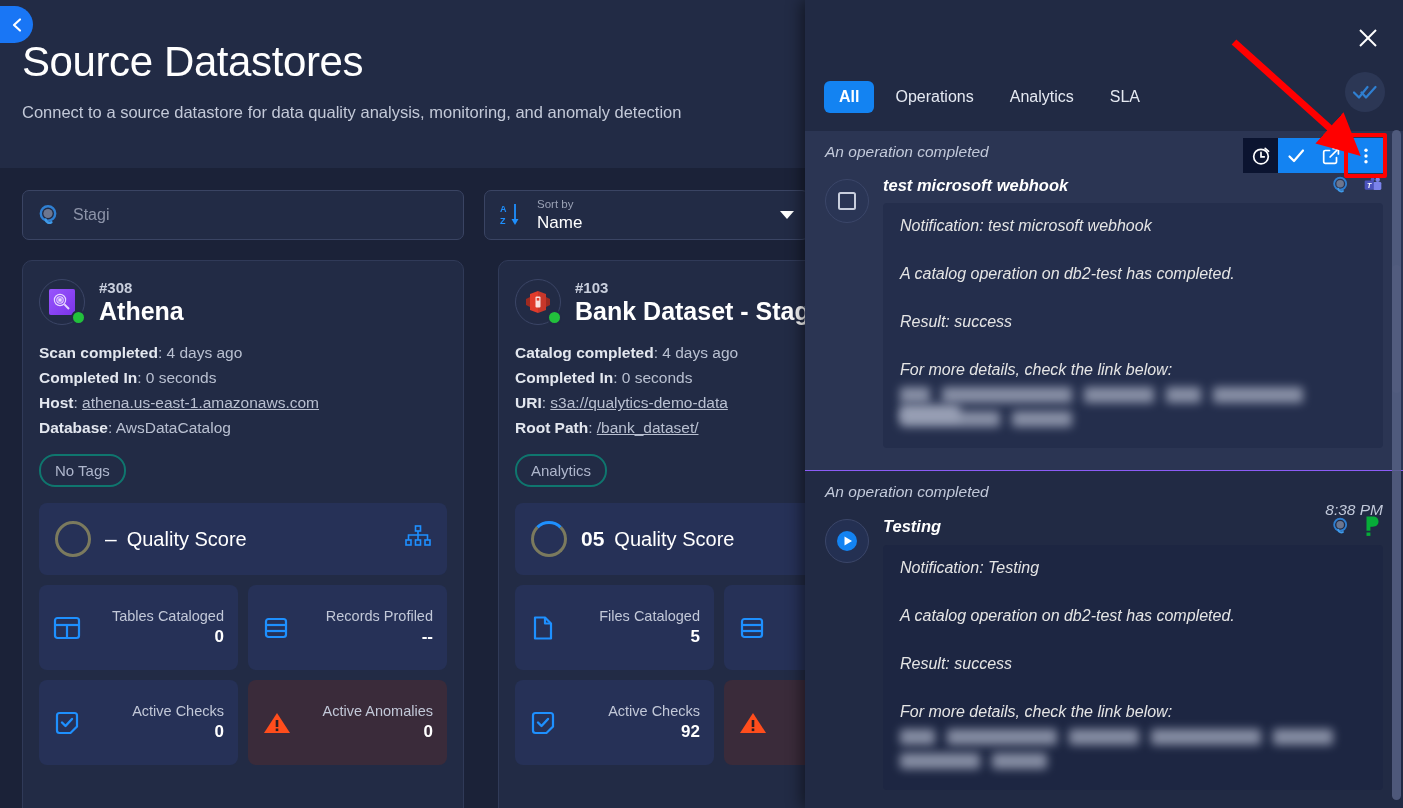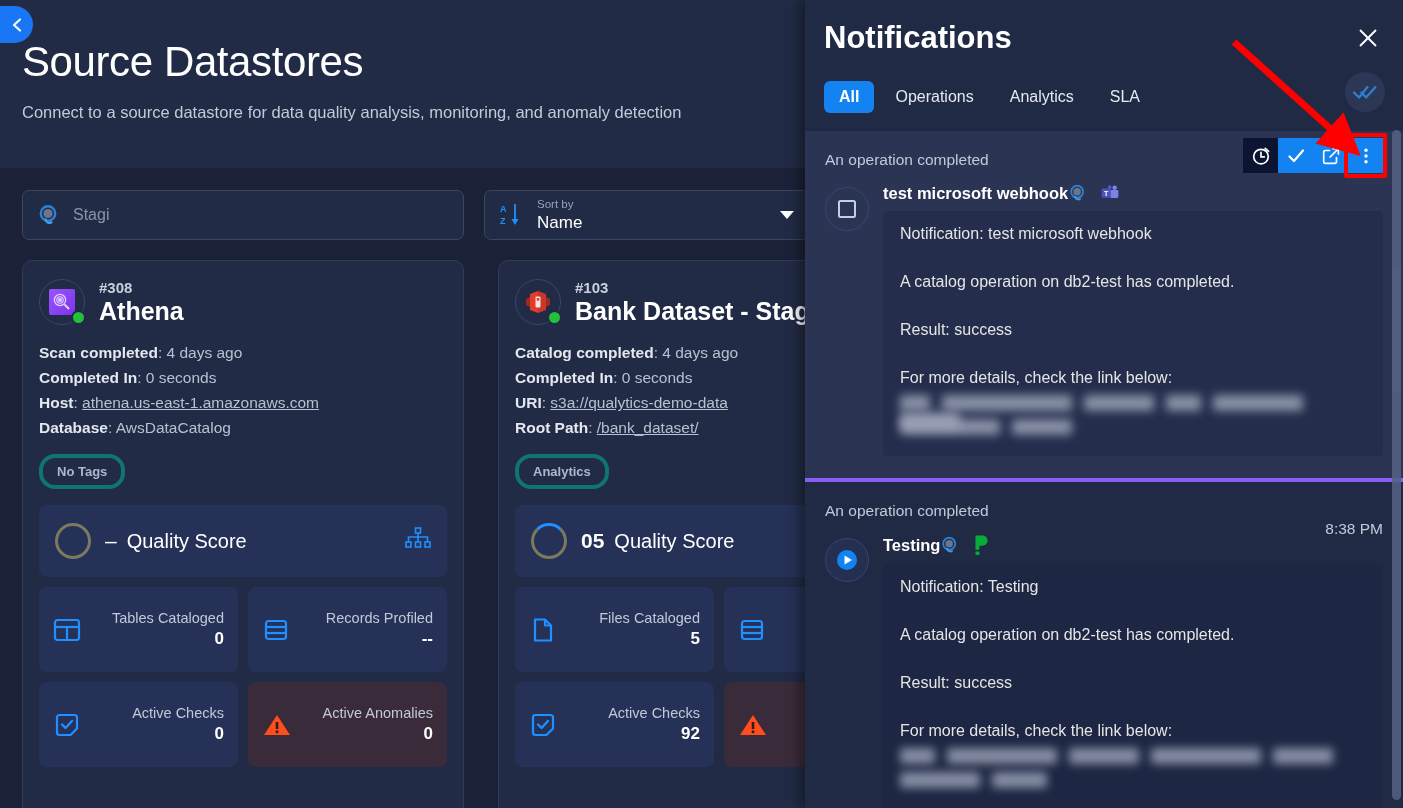--- a/index.html
+++ b/index.html
@@ -83,22 +83,22 @@
     width: 15px; height: 15px; border-radius: 50%;
     background: #22c03c; border: 2px solid #222b45;
   }
   .ds-id { font-size: 15px; color: #c9cfdd; font-weight: 600; }
   .ds-name { font-size: 25px; font-weight: 700; color: #ffffff; margin-top: 1px; white-space: nowrap; }
   .ds-meta { margin-top: 14px; font-size: 15.5px; line-height: 1.62; color: #b9c0d1; }
   .ds-meta b { color: #e3e7ef; font-weight: 700; }
   .ds-meta a { color: #b9c0d1; text-decoration: underline; }
   .ds-tag {
     display: inline-block; margin-top: 14px;
-    border: 4px solid #0f766e; border-radius: 16px;
-    padding: 6px 14px; font-size: 13px; color: #aeb6cc; font-weight: bold;
+    border: 2px solid #0f766e; border-radius: 16px;
+    padding: 6px 14px; font-size: 15px; color: #aeb6cc;
   }
 
   .qs-box {
     margin-top: 16px; background: #263157; border-radius: 8px;
     height: 72px; display: flex; align-items: center; padding: 0 16px;
     position: relative;
   }
   .qs-ring {
     width: 36px; height: 36px; border-radius: 50%;
     border: 3px solid #7b7a5e; flex: 0 0 36px;
@@ -145,22 +145,23 @@
   .mark-all {
     position: absolute; right: 18px; top: 72px;
     width: 40px; height: 40px; border-radius: 50%;
     background: #2c3755; display: flex; align-items: center; justify-content: center;
     cursor: pointer;
   }
 
   .panel-body { position: absolute; left: 0; top: 131px; width: 598px; bottom: 0; }
   .notif {
     position: relative; background: #2b3553;
-    border-bottom: 4px solid #8b5cf6;
-    padding: 16px 20px 22px 20px;
+    border-bottom: 1px solid #8b5cf6;
+    padding: 8px 20px 22px 20px;
+    font-style: italic;
   }
   .notif.second { background: #212a44; }
   .notif-top { display: flex; justify-content: space-between; align-items: center; height: 26px; }
   .notif-kicker { font-size: 15.5px; color: #c2c9da; }
   .notif-time { font-size: 15.5px; color: #c2c9da; margin-top: 36px; }
   .notif-actions { display: flex; align-items: center; position: absolute; right: 20px; top: 7px; }
   .act {
     width: 35px; height: 35px; display: flex; align-items: center; justify-content: center;
     cursor: pointer;
   }
@@ -173,21 +174,21 @@
   }
 
   .notif-row { display: flex; gap: 14px; margin-top: 10px; }
   .notif-avatar {
     width: 44px; height: 44px; flex: 0 0 44px; border-radius: 50%;
     background: #2a3555; border: 1px solid #3b4669;
     display: flex; align-items: center; justify-content: center; margin-top: 4px;
   }
   .notif-avatar.second { background: #243052; }
   .notif-main { flex: 1; min-width: 0; }
-  .notif-headline { display: flex; align-items: center; }
+  .notif-headline { display: flex; align-items: center; justify-content: space-between; }
   .notif-title { font-size: 16.5px; font-weight: 700; color: #ffffff; }
   .notif-badges { display: flex; align-items: center; gap: 12px; }
   .notif-body {
     margin-top: 8px; background: #242e4c; border-radius: 4px;
     padding: 15px 17px 20px 17px;
     font-size: 16px; color: #e5e5e5; line-height: 1.0;
   }
   .notif.second .notif-body { background: #1d2642; }
   .notif-body p { margin: 0 0 32px 0; }
   .notif-body p:last-of-type { margin-bottom: 8px; }
@@ -428,21 +429,20 @@
           </div>
         </div>
       </div>
 
     </div>
   </div>
 
   <div class="panel">
 
     <div class="panel-header">
-      <div class="panel-title">Notifications</div>
       <div class="panel-close">
         <svg width="22" height="22" viewBox="0 0 22 22">
           <line x1="3" y1="3" x2="19" y2="19" stroke="#fff" stroke-width="2"></line>
           <line x1="19" y1="3" x2="3" y2="19" stroke="#fff" stroke-width="2"></line>
         </svg>
       </div>
       <div class="tabs">
         <div class="tab active">All</div>
         <div class="tab">Operations</div>
         <div class="tab">Analytics</div>

